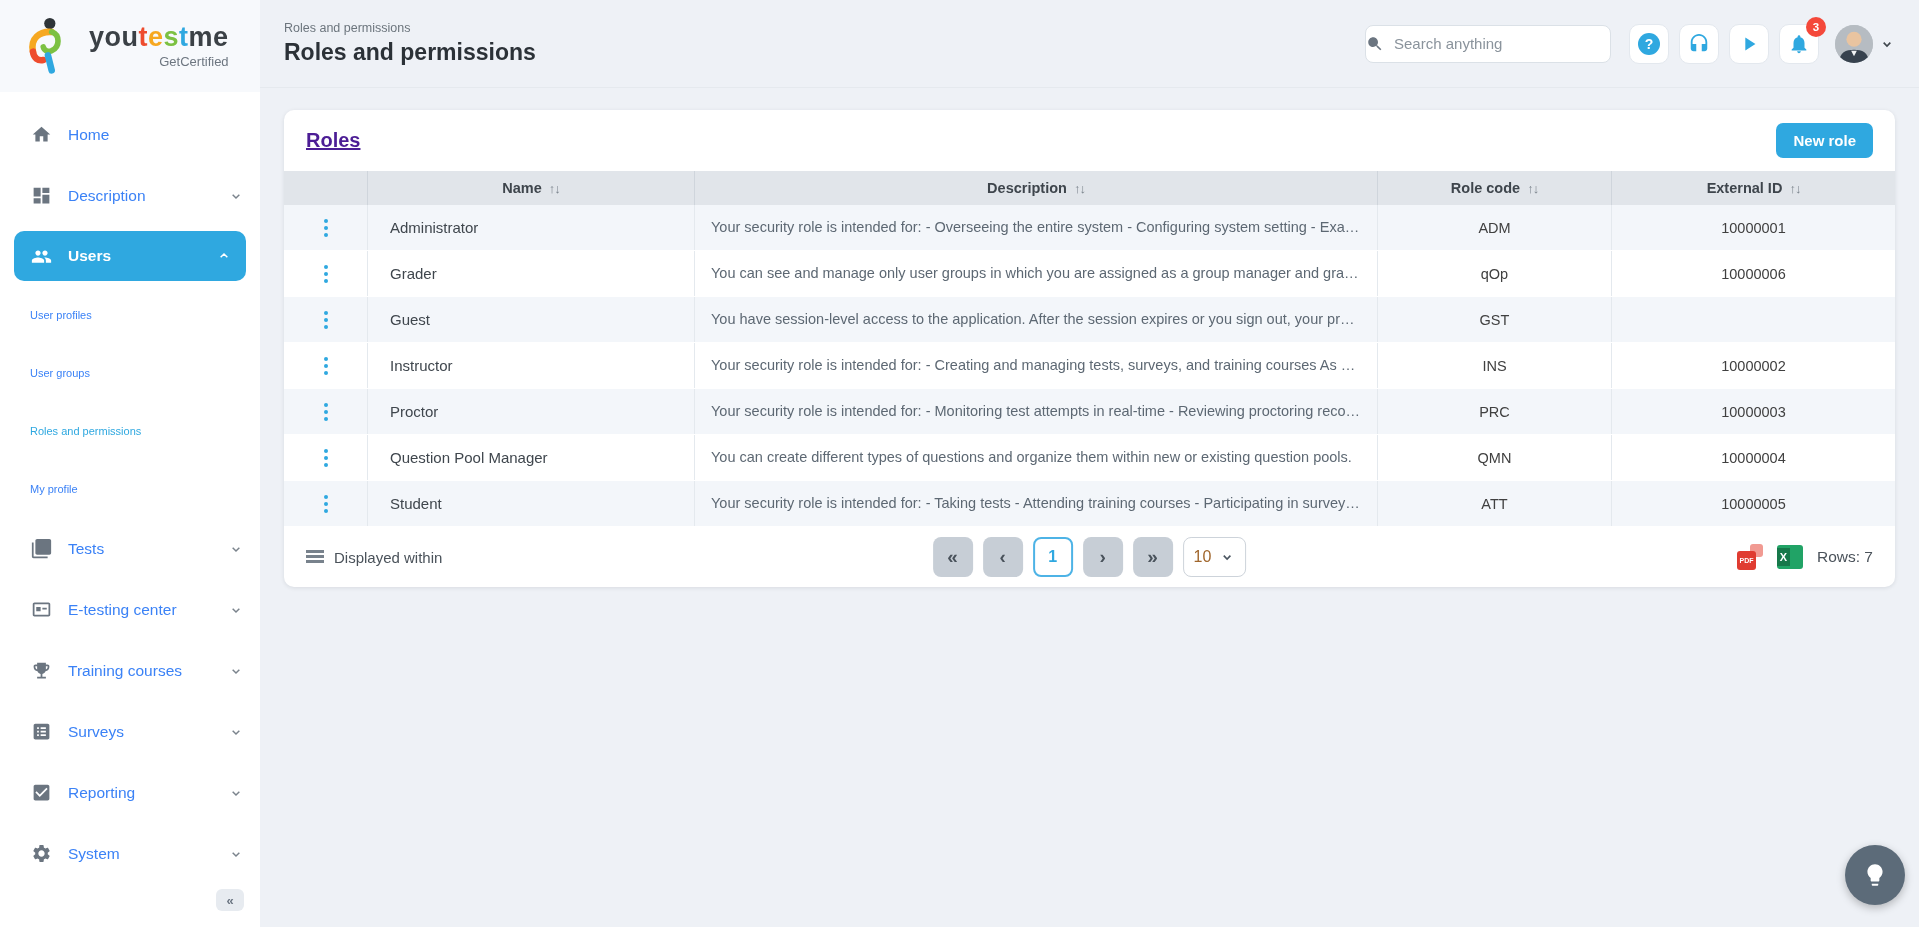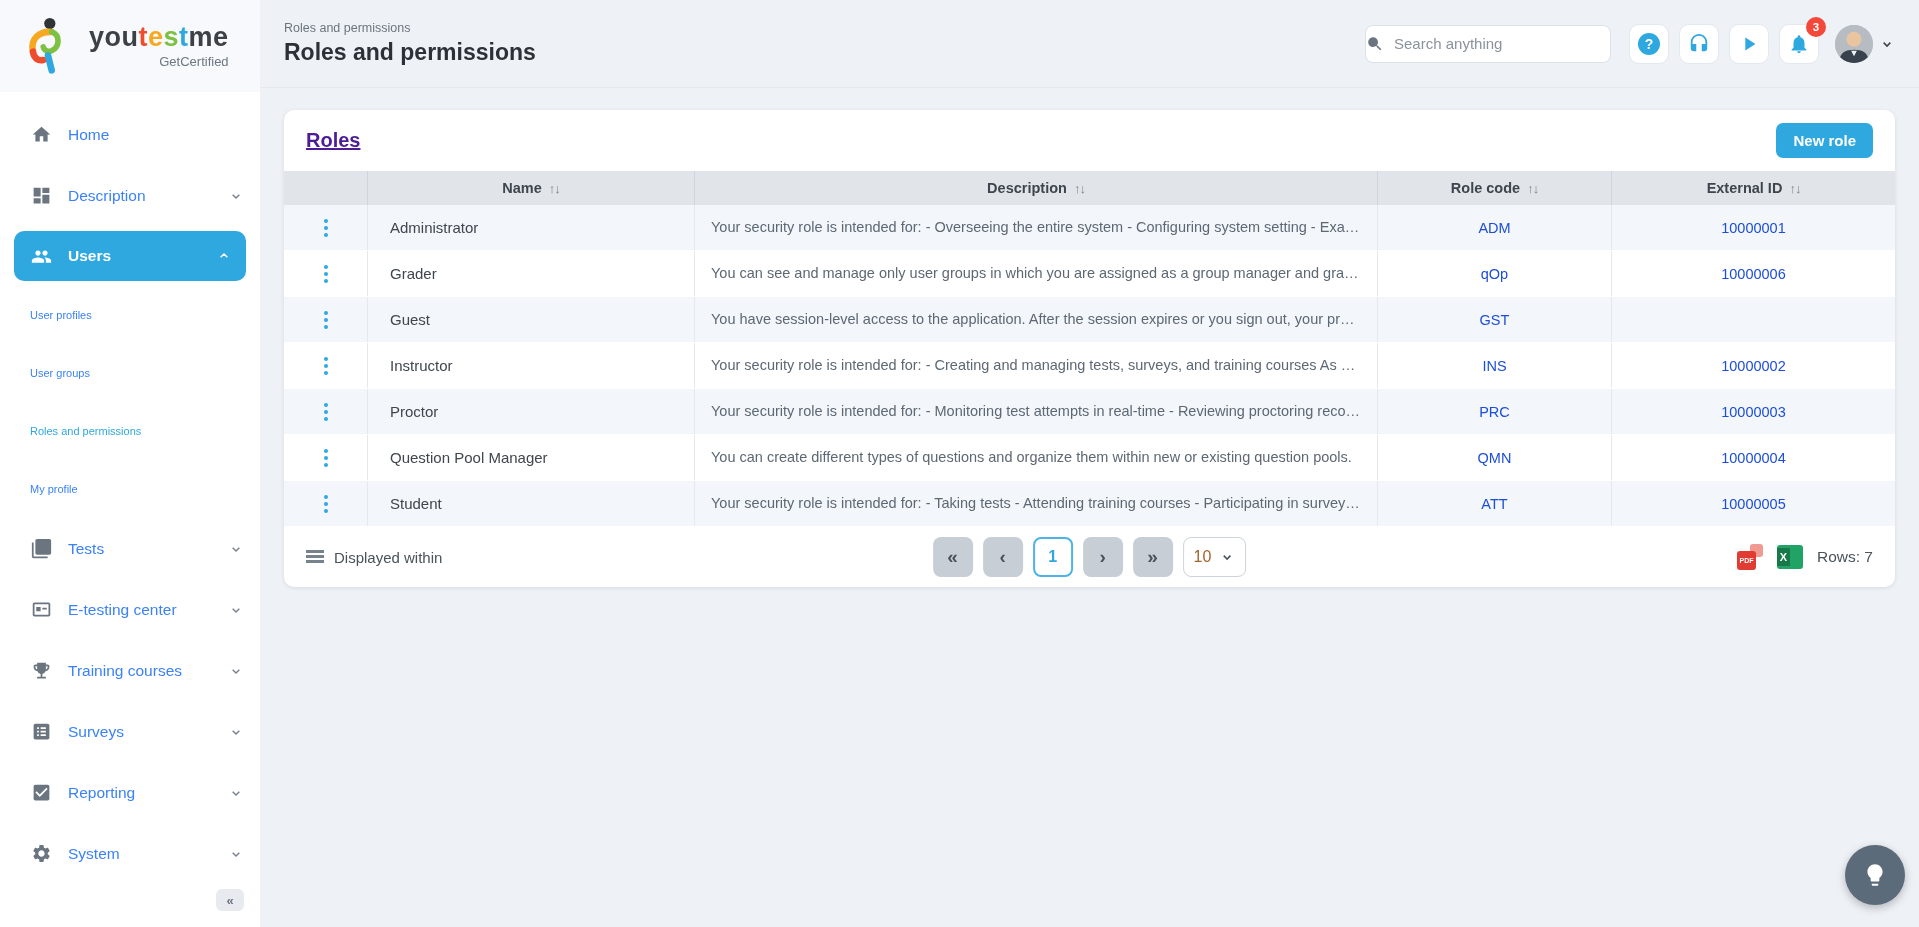--- a/index.html
+++ b/index.html
@@ -74,21 +74,21 @@
   .hcell:last-child { border-right:none; }
   .hcell-first { border-right:1px solid #cfd5dc; height:100%; }
   .sort { color:#7a838c; font-size:13px; font-weight:400; letter-spacing:-1px; }
   .tbody .trow { height:46px; font-size:15px; border-bottom:1px solid #ffffff; }
   .tbody .trow:nth-child(odd) { background:#f3f6fa; }
   .cell { height:100%; display:flex; align-items:center; border-right:1px solid #e4e9ee; }
   .cell:last-child { border-right:none; }
   .c-menu { justify-content:center; }
   .c-name { padding-left:22px; color:#3f464d; }
   .c-desc { padding:0 16px; color:#5d6873; font-size:14.5px; white-space:nowrap; overflow:hidden; display:block; line-height:45px; text-overflow:ellipsis; }
-  .c-code,.c-ext { justify-content:center; color:#1d4ed8; font-size:14.5px; }
+  .c-code,.c-ext { justify-content:center; color:#404040; font-size:14.5px; }
   .kebab { display:inline-flex; flex-direction:column; gap:3px; padding:6px; cursor:pointer; }
   .kebab i { width:4px; height:4px; border-radius:50%; background:#2fa8e0; }
 
   
   .card-foot { display:flex; align-items:center; padding:10px 22px; height:60px; position:relative; }
   .disp-cols { display:flex; align-items:center; gap:10px; cursor:pointer; }
   .cols-icon { width:18px; height:15px; background:repeating-linear-gradient(to bottom,#78828c 0 2.5px,transparent 2.5px 5.2px); }
   .disp-label { font-size:15px; color:#4a525a; }
   .pager { position:absolute; left:50%; transform:translateX(-50%); display:flex; align-items:center; gap:10px; }
   .pbtn { width:40px; height:40px; border-radius:8px; background:#c7ced6; color:#49525b;

